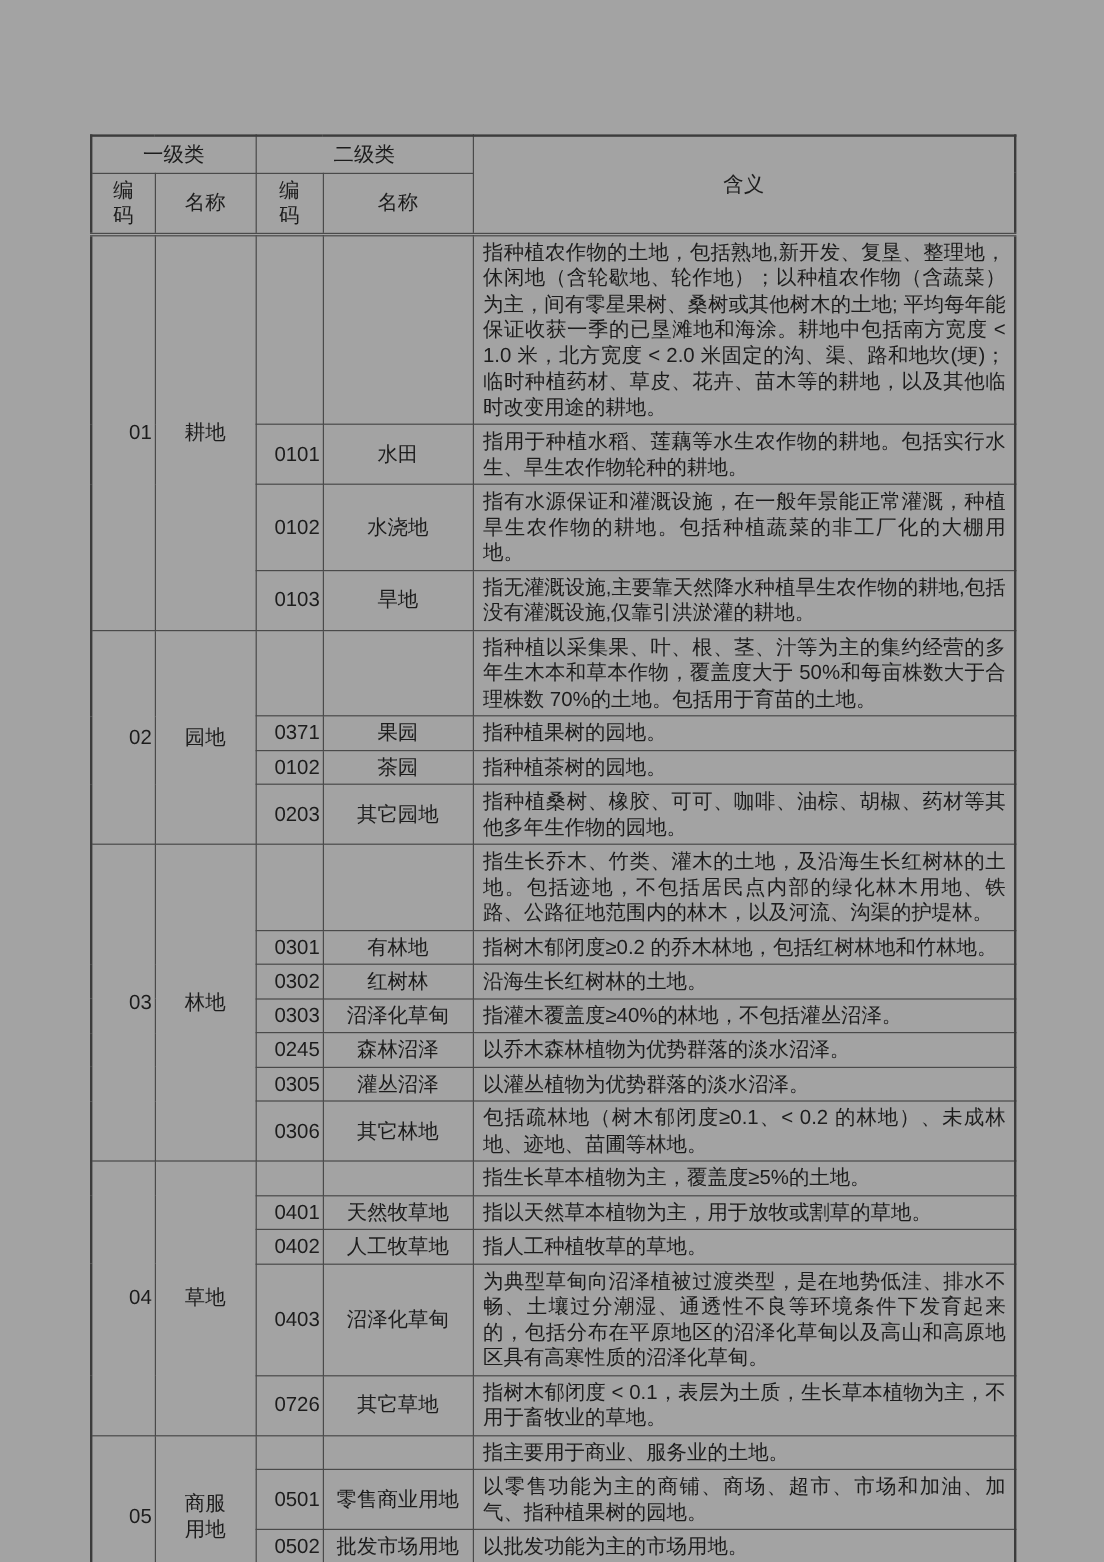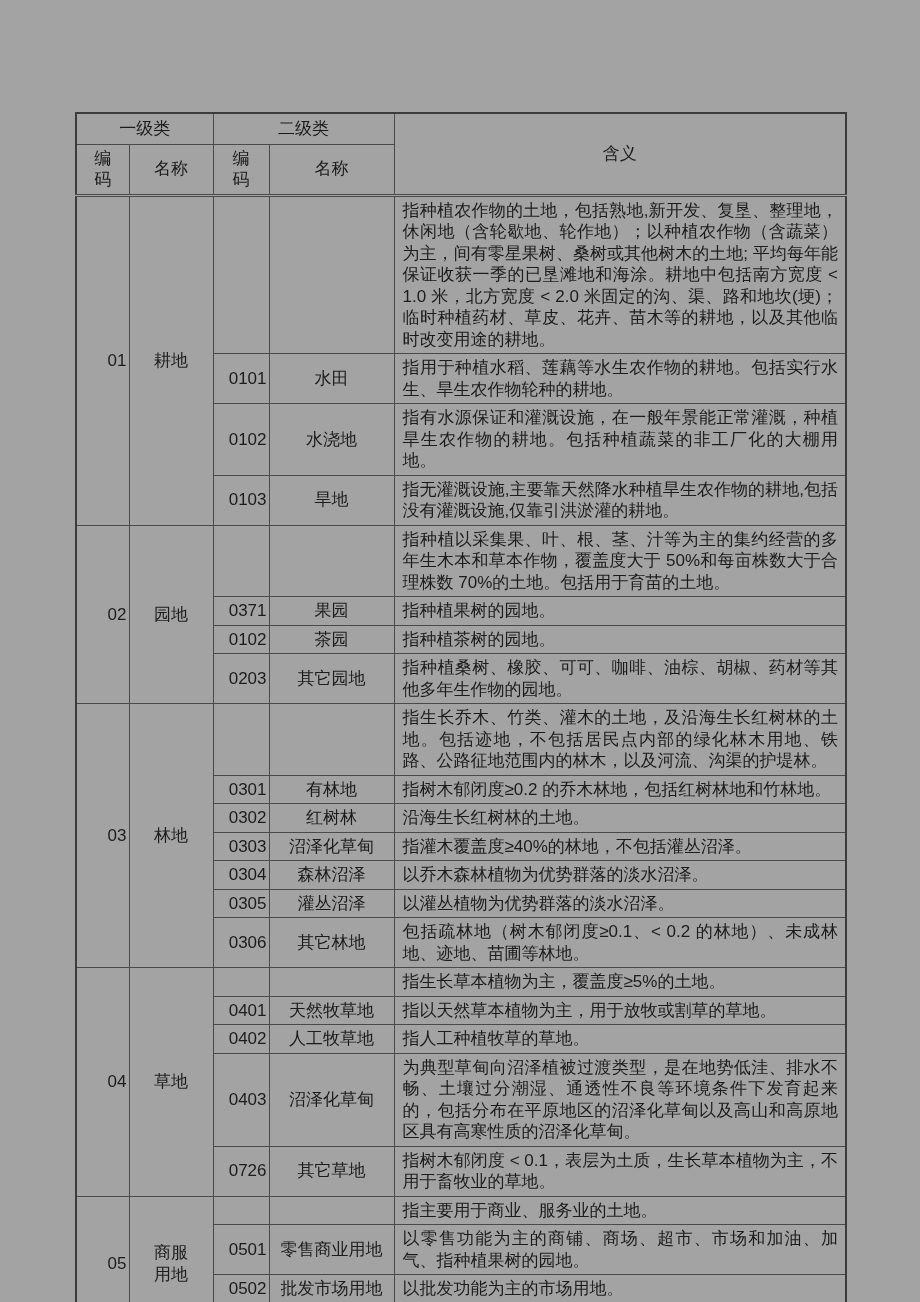--- a/index.html
+++ b/index.html
@@ -129,21 +129,21 @@
         <td class="code">0302</td>
         <td class="namel2">红树林</td>
         <td class="meaning">沿海生长红树林的土地。</td>
       </tr>
       <tr>
         <td class="code">0303</td>
         <td class="namel2">沼泽化草甸</td>
         <td class="meaning">指灌木覆盖度≥40%的林地，不包括灌丛沼泽。</td>
       </tr>
       <tr>
-        <td class="code">0304</td>
+        <td class="code">0245</td>
         <td class="namel2">森林沼泽</td>
         <td class="meaning">以乔木森林植物为优势群落的淡水沼泽。</td>
       </tr>
       <tr>
         <td class="code">0305</td>
         <td class="namel2">灌丛沼泽</td>
         <td class="meaning">以灌丛植物为优势群落的淡水沼泽。</td>
       </tr>
       <tr>
         <td class="code">0306</td>

